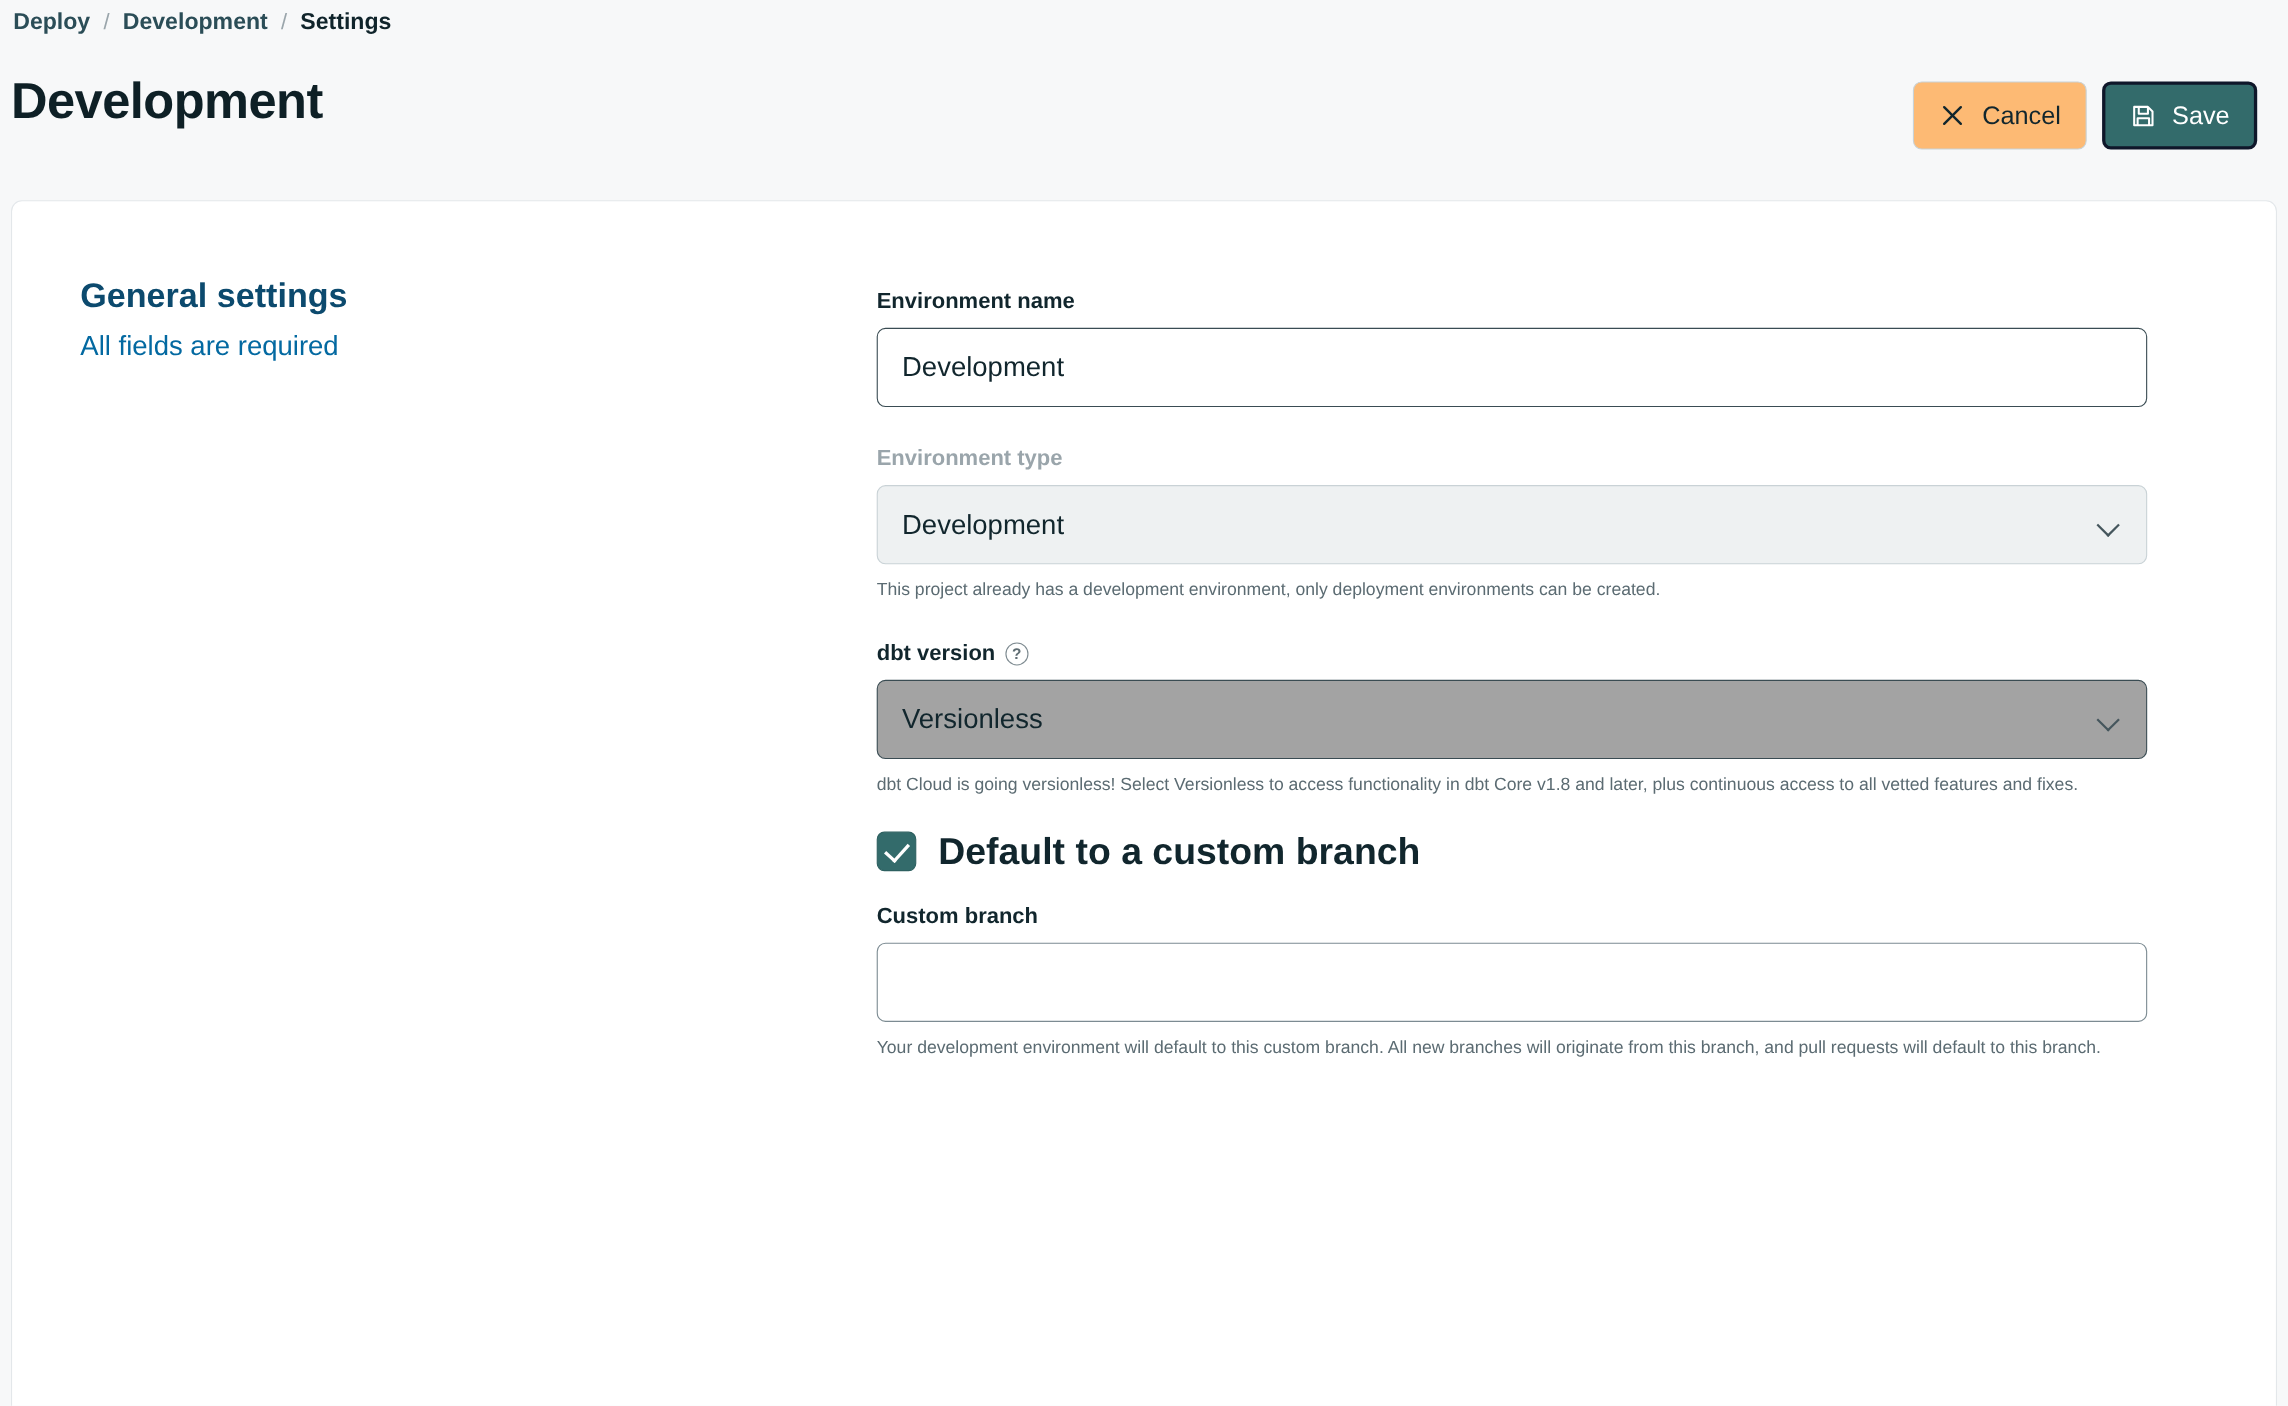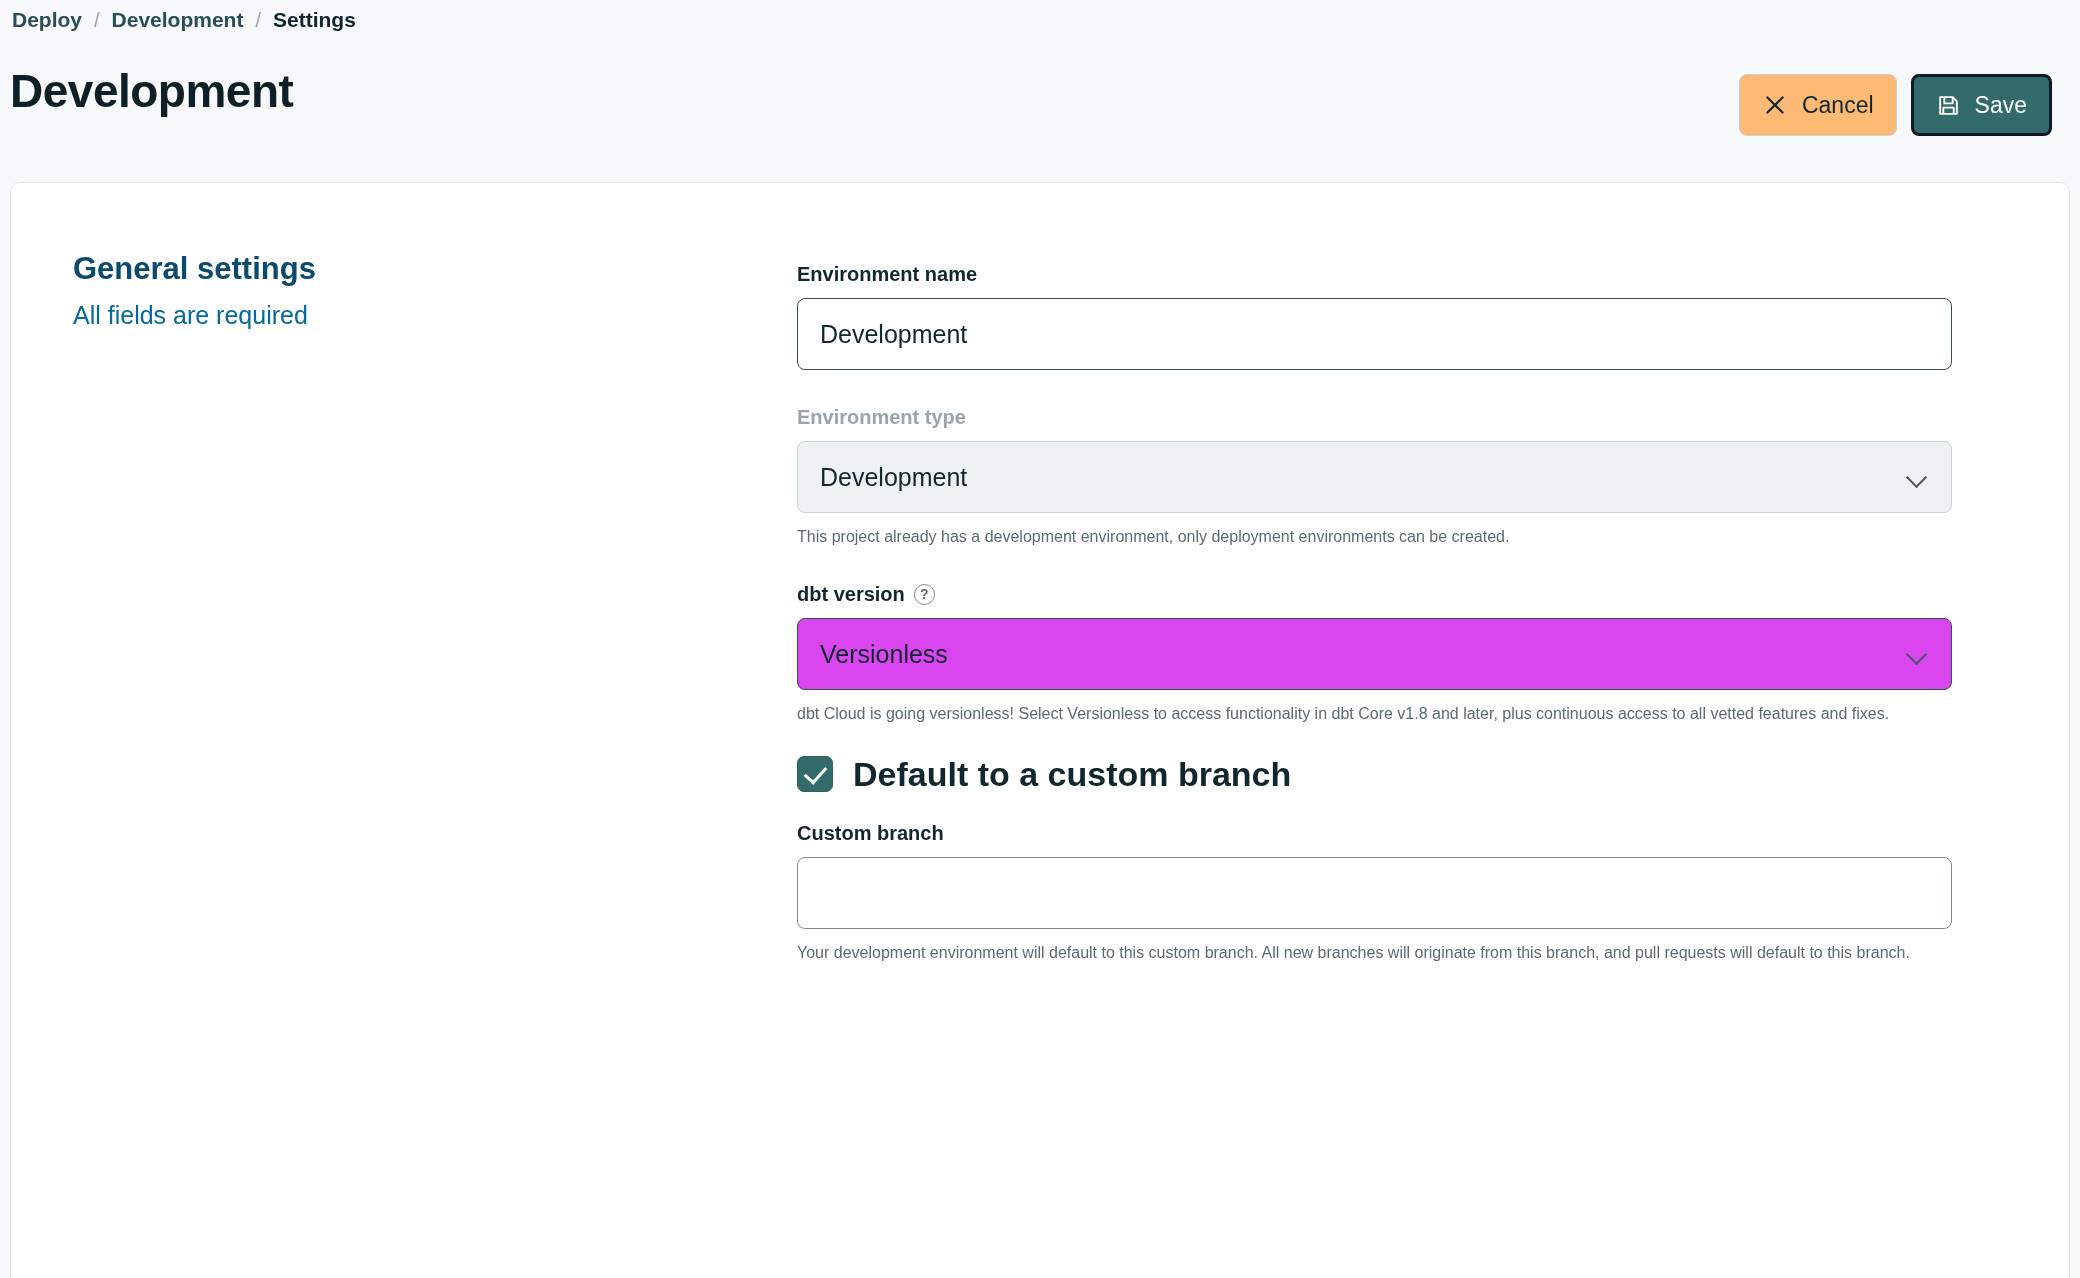--- a/index.html
+++ b/index.html
@@ -160,21 +160,21 @@
     height: 72px;
     border: 1px solid #c9d2d6;
     border-radius: 8px;
     background: #eef1f2;
     font-size: 25px;
     color: #11262d;
     padding: 0 22px;
     display: flex; align-items: center; justify-content: space-between;
   }
   .select.enabled {
-    background: #d946ef;
+    background: #a3a3a3;
     border: 1px solid #3a4c53;
   }
   .chev {
     width: 22px; height: 22px;
     display: inline-block;
     position: relative;
   }
   .chev::before {
     content: "";
     position: absolute;

